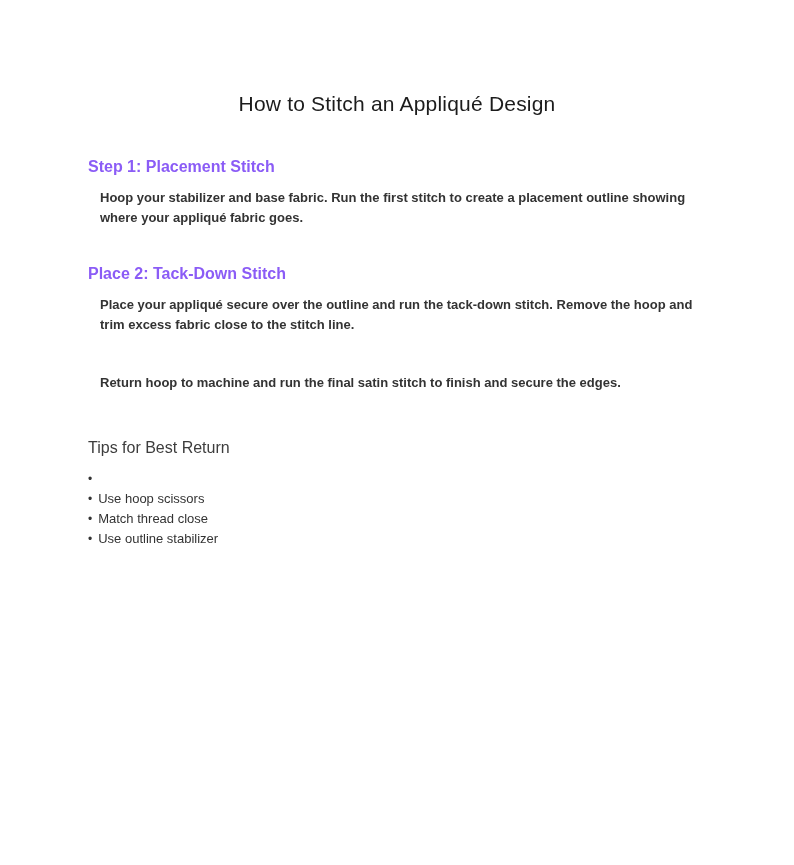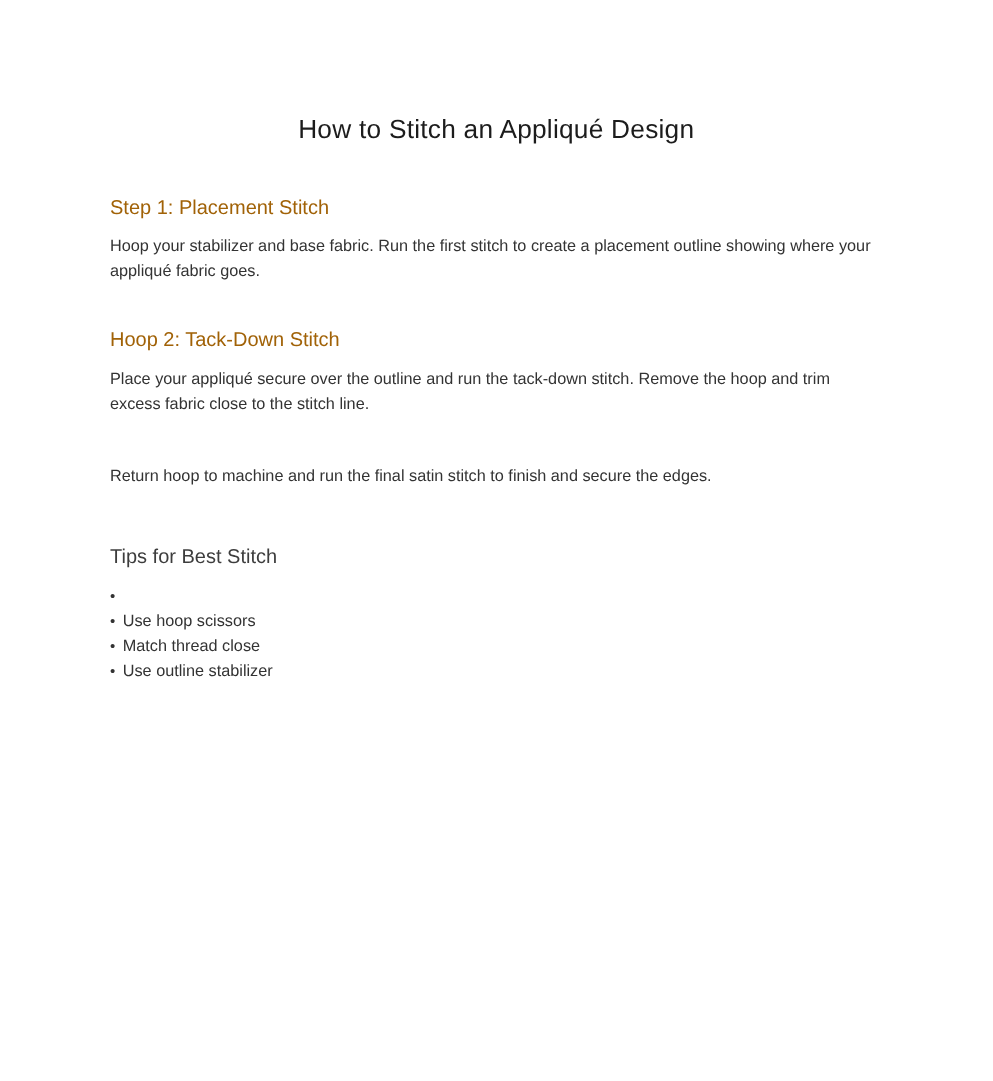--- a/index.html
+++ b/index.html
@@ -24,33 +24,33 @@
   .doc-title {
     text-align: center;
     font-size: 21px;
     font-weight: 400;
     color: #1c1c1c;
     margin: 0 0 42px 0;
     letter-spacing: 0.2px;
   }
   .section-heading {
     font-size: 16px;
-    font-weight: 400;
-    color: #a16207;
+    font-weight: 700;
+    color: #8b5cf6;
     margin: 0 0 11px 0;
   }
   .section {
     margin-bottom: 37px;
   }
   .section-body {
     font-size: 13px;
-    font-weight: 400;
+    font-weight: 700;
     color: #333333;
     line-height: 1.55;
-    margin: 0;
+    margin: 12px;
     max-width: 622px;
   }
   .tips {
     margin-top: 46px;
   }
   .tips-heading {
     font-size: 16px;
     font-weight: 400;
     color: #3d3d3d;
     margin: 0 0 13px 0;
@@ -82,30 +82,30 @@
   <div class="content">
 
     <h1 class="doc-title">How to Stitch an Appliqué Design</h1>
 
     <div class="section">
       <h2 class="section-heading">Step 1: Placement Stitch</h2>
       <p class="section-body">Hoop your stabilizer and base fabric. Run the first stitch to create a placement outline showing where your appliqué fabric goes.</p>
     </div>
 
     <div class="section">
-      <h2 class="section-heading">Hoop 2: Tack-Down Stitch</h2>
+      <h2 class="section-heading">Place 2: Tack-Down Stitch</h2>
       <p class="section-body">Place your appliqué secure over the outline and run the tack-down stitch. Remove the hoop and trim excess fabric close to the stitch line.</p>
     </div>
 
     <div class="section">
       <p class="section-body">Return hoop to machine and run the final satin stitch to finish and secure the edges.</p>
     </div>
 
     <div class="tips">
-      <h2 class="tips-heading">Tips for Best Stitch</h2>
+      <h2 class="tips-heading">Tips for Best Return</h2>
       <ul class="tips-list">
         <li>
           <span class="bullet">•</span>
         </li>
         <li>
           <span class="bullet">•</span>
           <span>Use hoop scissors</span>
         </li>
         <li>
           <span class="bullet">•</span>

